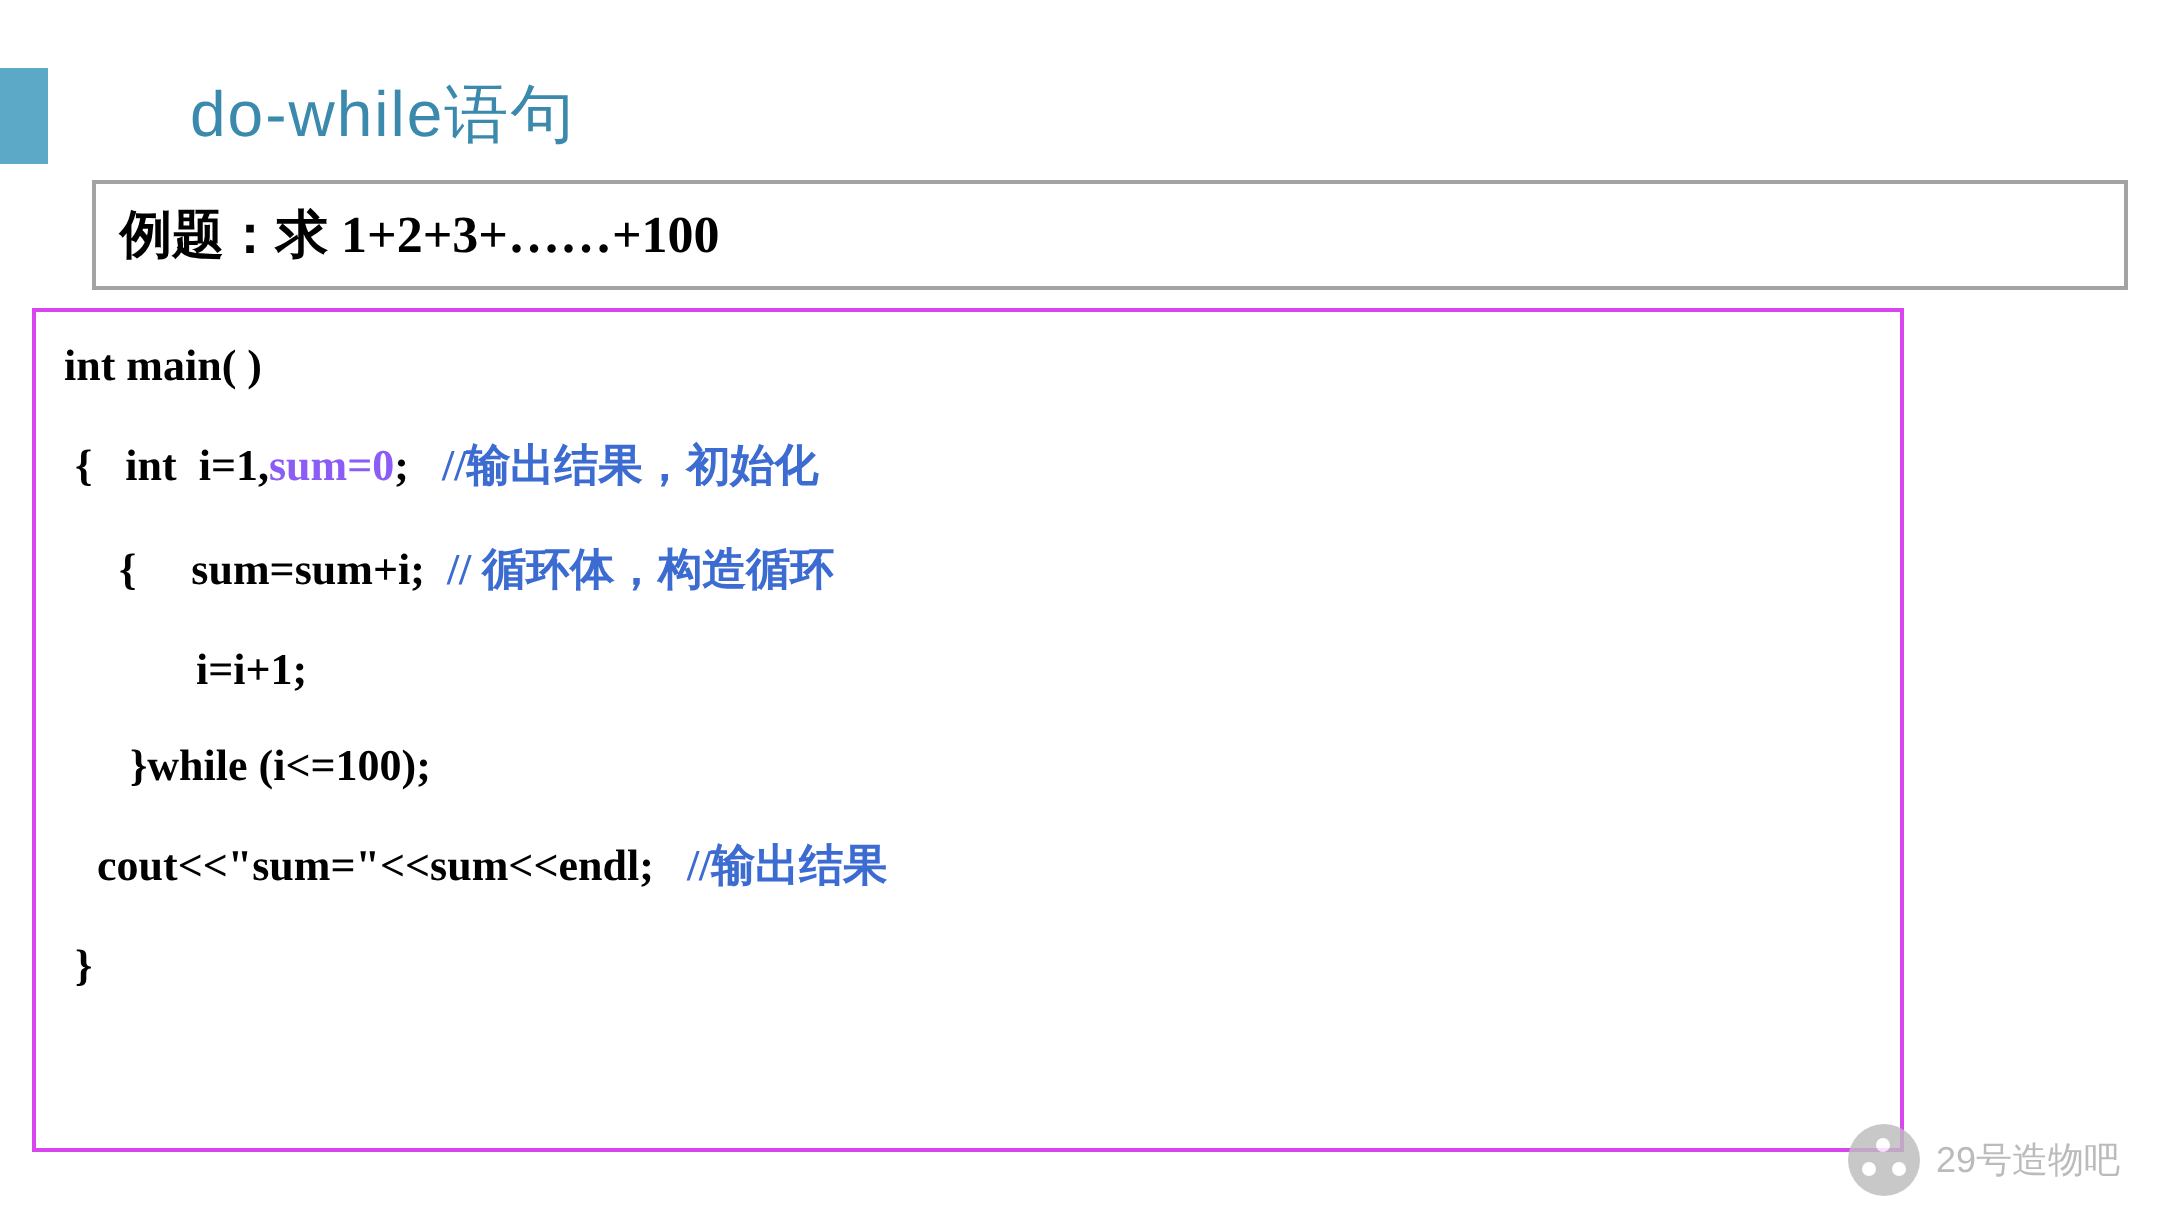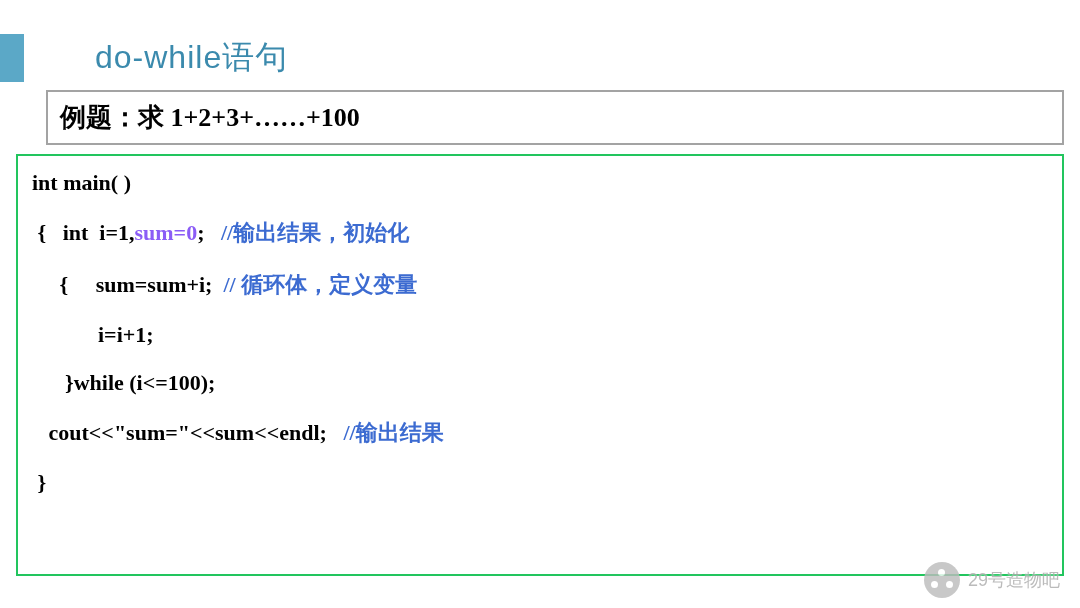--- a/index.html
+++ b/index.html
@@ -41,23 +41,23 @@
     .problem-box .content {
       font-size: 26px;
       font-weight: bold;
       color: #000;
       font-family: "SimSun", "Songti SC", serif;
     }
     .code-box {
       position: absolute;
       left: 16px;
       top: 154px;
-      width: 1048px;
+      width: 936px;
       height: 422px;
-      border: 2px solid #22c55e;
+      border: 2px solid #d946ef;
       padding: 14px 14px;
     }
     .line {
       font-size: 22px;
       font-family: "Times New Roman", "SimSun", serif;
       font-weight: bold;
       color: #000;
       margin-bottom: 22px;
       white-space: pre;
     }
@@ -106,21 +106,21 @@
 <div class="accent-bar"></div>
 <div class="title">do-while语句</div>
 
 <div class="problem-box">
   <div class="content">例题：求 1+2+3+……+100</div>
 </div>
 
 <div class="code-box">
   <div class="line"><span>int main( )</span></div>
   <div class="line"><span> {   int  i=1,</span><span class="red">sum=0</span><span>;   </span><span class="comment">//输出结果，初始化</span></div>
-  <div class="line"><span>     {     sum=sum+i;  </span><span class="comment">// 循环体，定义变量</span></div>
+  <div class="line"><span>     {     sum=sum+i;  </span><span class="comment">// 循环体，构造循环</span></div>
   <div class="line"><span>            i=i+1;</span></div>
   <div class="line"><span>      }while (i&lt;=100);</span></div>
   <div class="line"><span>   cout&lt;&lt;"sum="&lt;&lt;sum&lt;&lt;endl;   </span><span class="comment">//输出结果</span></div>
   <div class="line"><span> }</span></div>
 </div>
 
 <div class="watermark">
   <div class="wm-circle">
     <div class="wm-dots">
         <span></span>

